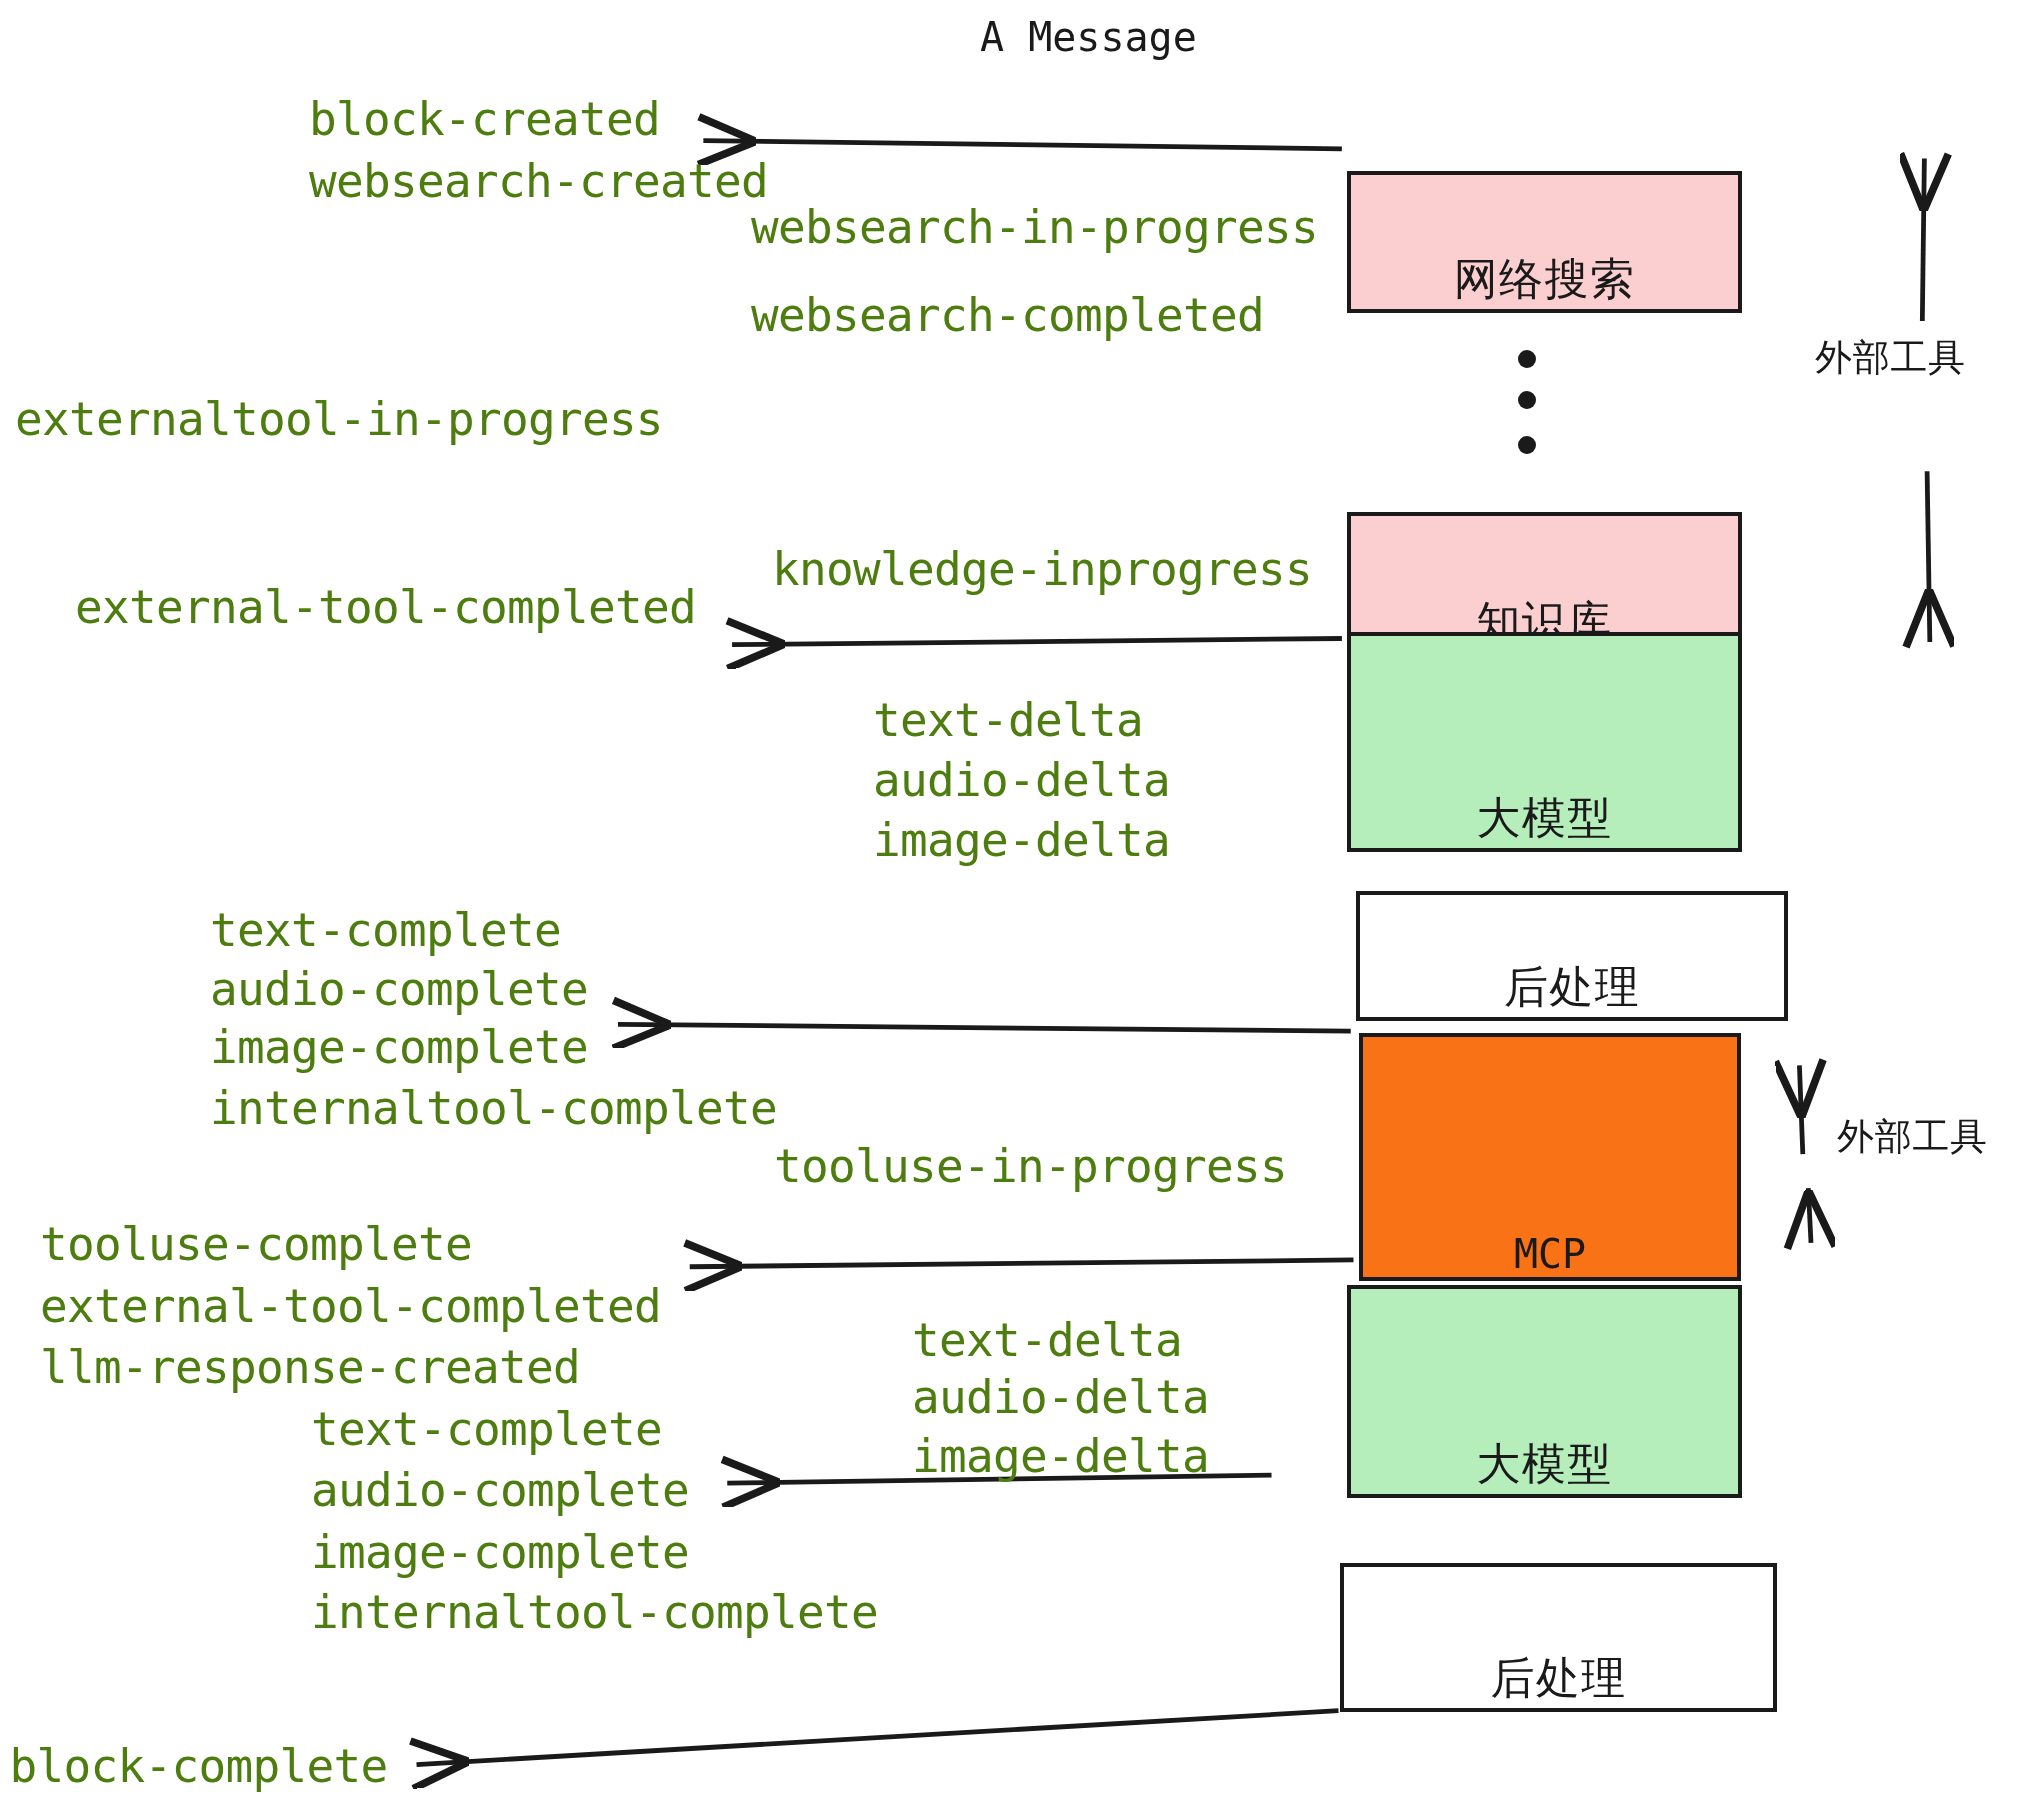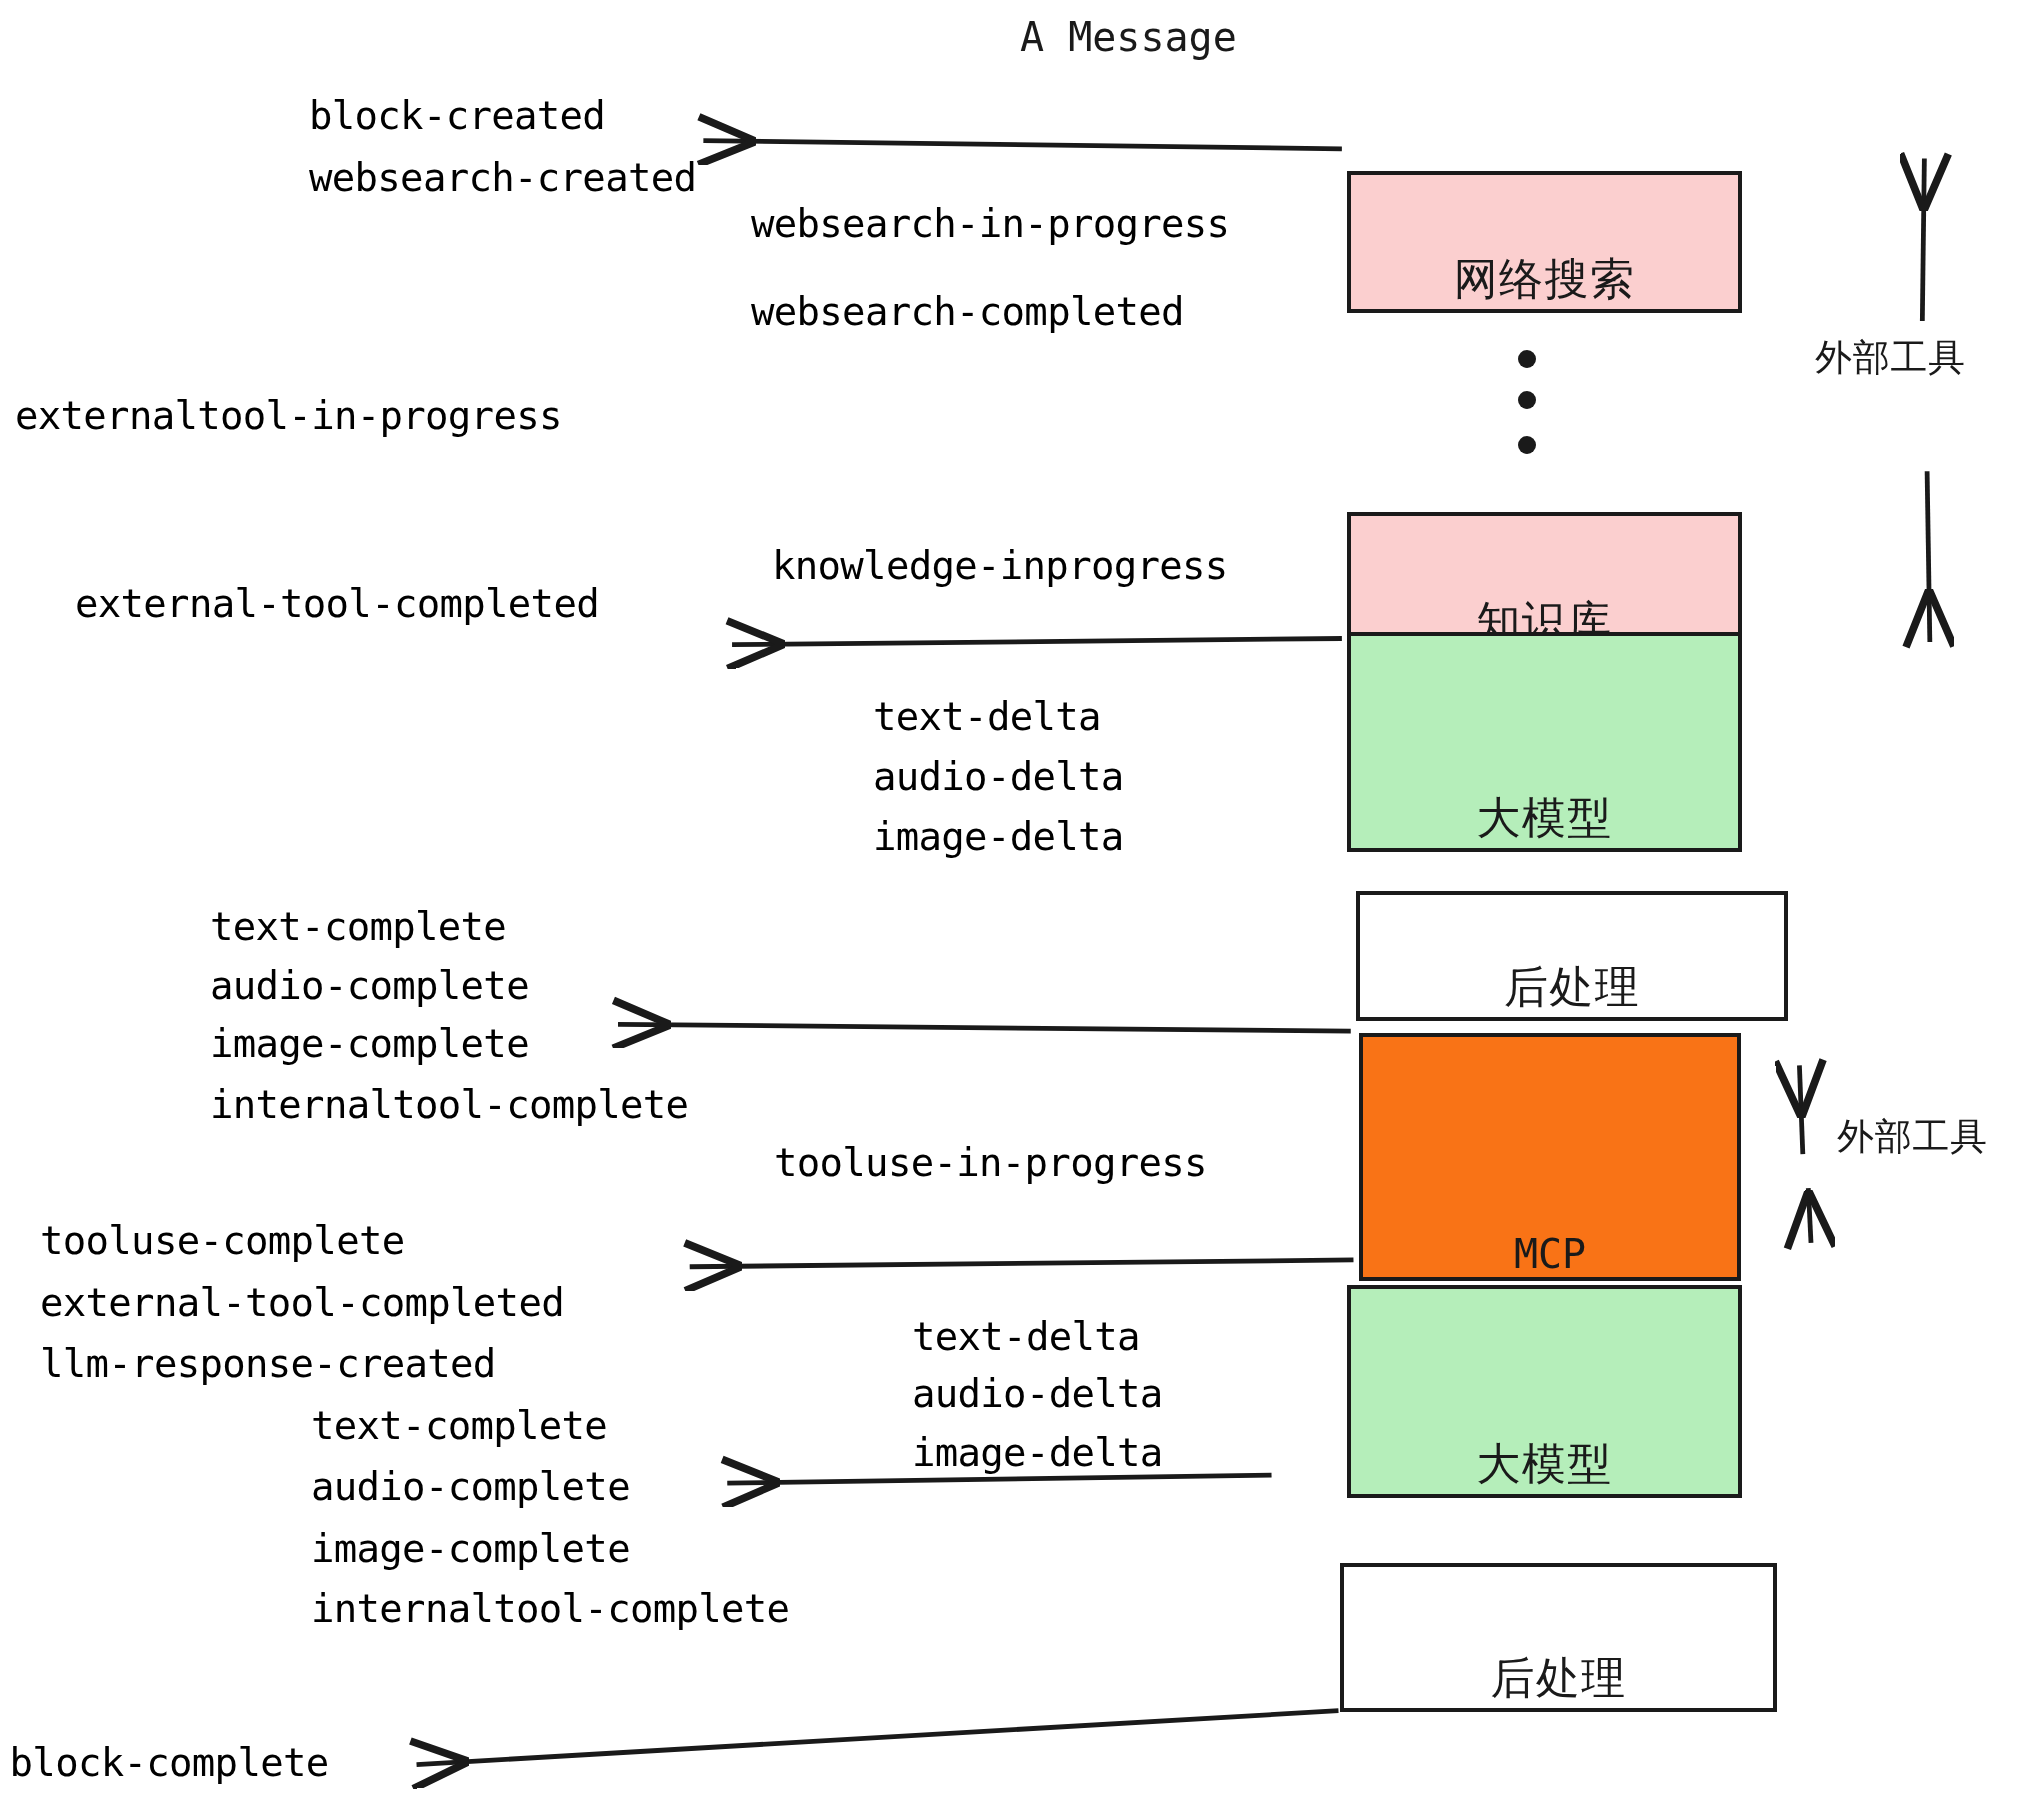--- a/index.html
+++ b/index.html
@@ -7,23 +7,23 @@
     position:relative;
     width:2035px;
     height:1796px;
     background:#ffffff;
     overflow:hidden;
     font-family:"DejaVu Sans Mono", monospace;
   }
   .ev{
     position:absolute;
     font-family:"DejaVu Sans Mono","Liberation Mono",monospace;
-    font-size:39px;
+    font-size:46px;
     line-height:1.0;
-    color:#000000;
+    color:#4d7c0f;
     white-space:pre;
     letter-spacing:-0.7px;
   }
   .title{
     position:absolute;
     font-family:"DejaVu Sans Mono","Liberation Mono",monospace;
     font-size:40px;
     color:#1a1a1a;
     white-space:pre;
   }
@@ -65,21 +65,21 @@
     left:0;top:0;
     width:2035px;height:1796px;
     pointer-events:none;
   }
 </style>
 </head>
 <body>
 
 <div id="root">
 
-  <div class="title" style="left:980px; top:13.7px;margin-left:40px;">A Message</div>
+  <div class="title" style="left:980px; top:13.7px;">A Message</div>
 
   <div class="box" style="left:1347px; top:171px; width:395px; height:142px; background:#fbcfcf;">
     <span class="lbl">网络搜索</span>
   </div>
 
   <div class="box" style="left:1347px; top:512px; width:395px; height:144px; background:#fbcfcf;">
     <span class="lbl">知识库</span>
   </div>
 
   <div class="box" style="left:1347px; top:632px; width:395px; height:220px; background:#b5eeba;">

